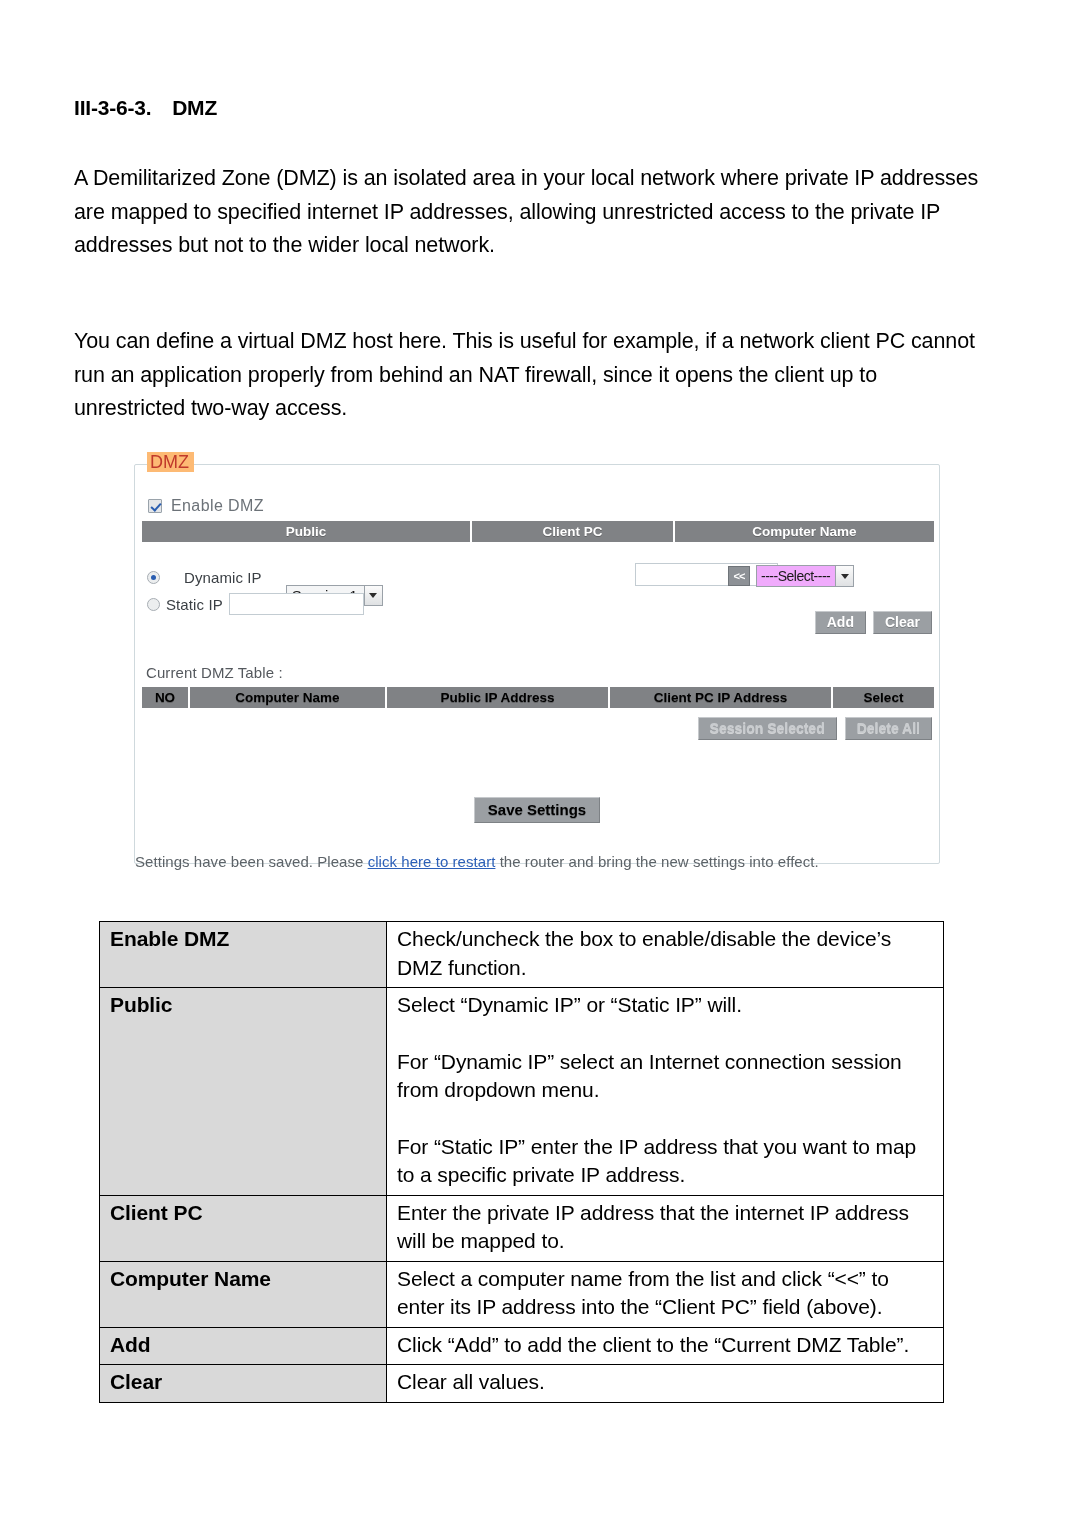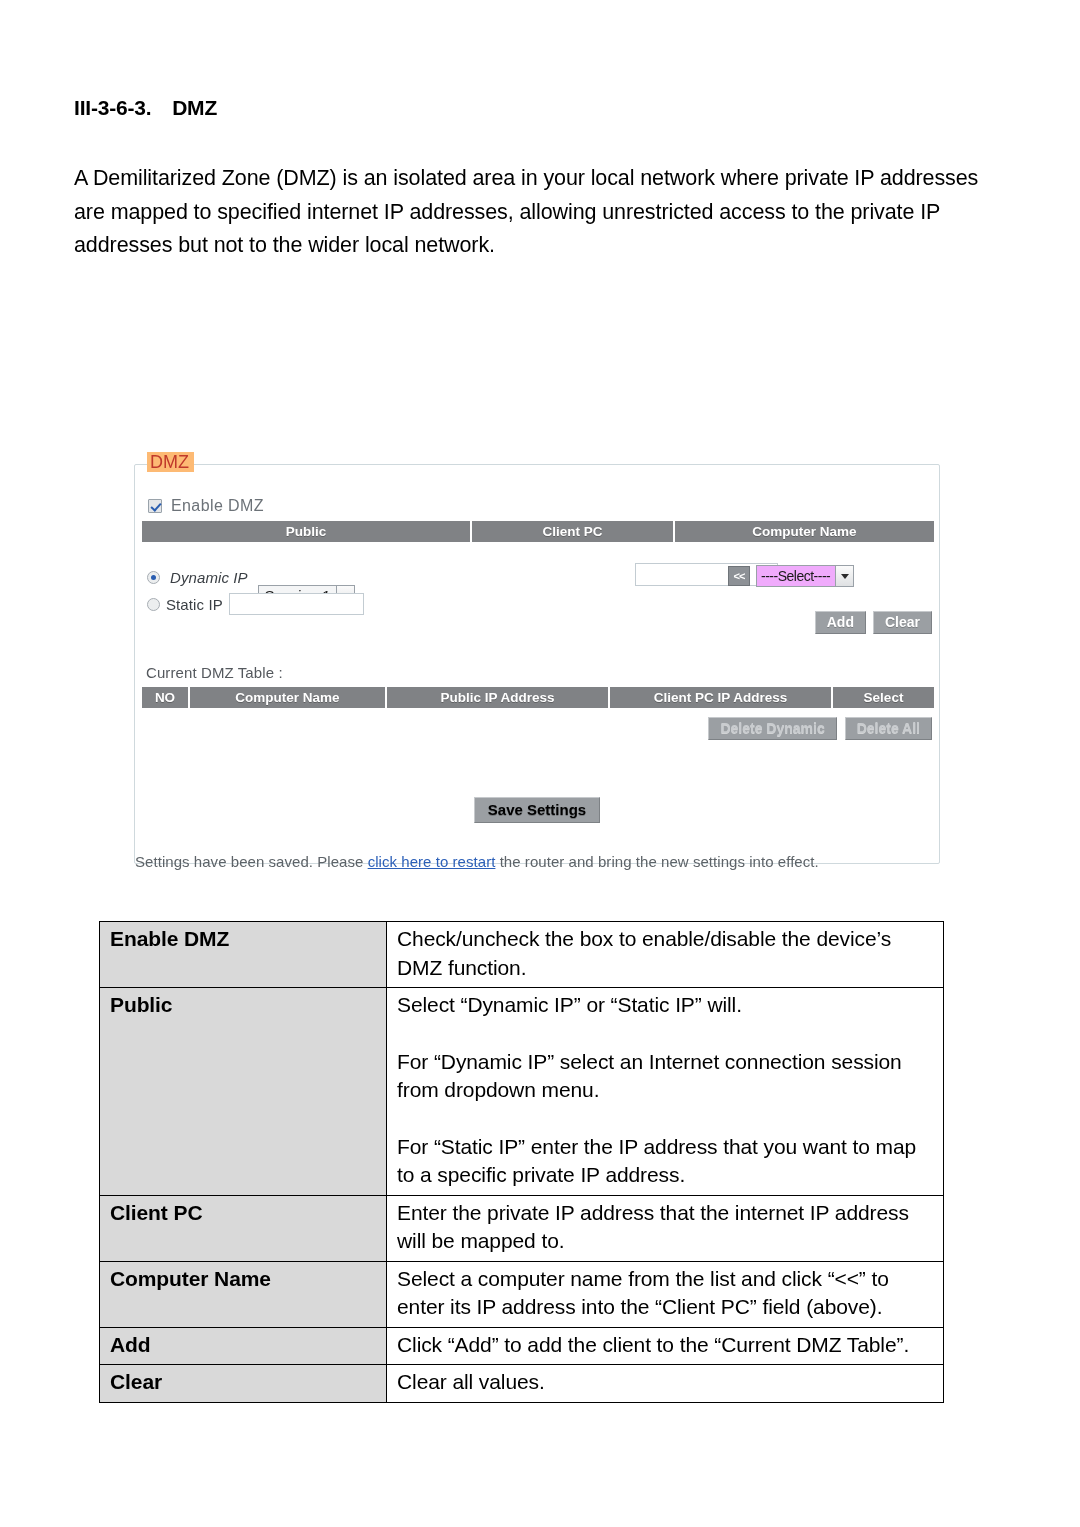--- a/index.html
+++ b/index.html
@@ -128,22 +128,21 @@
   .hc-client { width: 203px; }
   .hc-compname { width: 259px; }
 
   
   .pub-dyn {
     position: absolute;
     left: 12px;
     top: 84px;
     display: flex;
     align-items: center;
-    gap: 10px;
-    font-style: italic;
+    gap: 24px;
   }
   .pub-static {
     position: absolute;
     left: 12px;
     top: 128px;
     display: flex;
     align-items: center;
     gap: 6px;
   }
   .radio {
@@ -290,21 +289,21 @@
 
   .tbl-hdr {
     position: absolute;
     left: 7px;
     top: 222px;
     width: 792px;
     height: 34px;
     display: flex;
     font-size: 13.5px;
     font-weight: bold;
-    color: #ffffff;
+    color: #000000;
   }
   .tc-no { width: 48px; }
   .tc-cname { width: 197px; }
   .tc-pubip { width: 223px; }
   .tc-clip { width: 223px; }
   .tc-select { width: 101px; }
 
   .delete-row {
     position: absolute;
     right: 7px;
@@ -395,20 +394,21 @@
   }
 </style>
 </head>
 <body>
 
 <div class="page">
 
   <div class="heading">III-3-6-3. DMZ</div>
 
   <div class="para" id="para1">A Demilitarized Zone (DMZ) is an isolated area in your local network where private IP addresses are mapped to specified internet IP addresses, allowing unrestricted access to the private IP addresses but not to the wider local network.</div>
+  <div class="para" id="para2">You can define a virtual DMZ host here. This is useful for example, if a network client PC cannot run an application properly from behind an NAT firewall, since it opens the client up to unrestricted two-way access.</div>
 
   <div class="ui-panel">
 
     <div class="ui-legend">DMZ</div>
 
     <div class="enable-row">
       <span class="chk"></span>
       <span class="enable-label">Enable  DMZ</span>
     </div>
 
@@ -452,21 +452,21 @@
 
     <div class="tbl-hdr">
       <div class="hdr-cell tc-no">NO</div>
       <div class="hdr-cell tc-cname">Computer Name</div>
       <div class="hdr-cell tc-pubip">Public  IP Address</div>
       <div class="hdr-cell tc-clip">Client PC  IP Address</div>
       <div class="hdr-cell tc-select">Select</div>
     </div>
 
     <div class="delete-row">
-      <button class="gbtn disabled">Delete Dynamic</button>
+      <button class="gbtn disabled">Session Selected</button>
       <button class="gbtn disabled">Delete All</button>
     </div>
 
     <div class="save-row">
       <button class="btn-save">Save Settings</button>
     </div>
 
     <div class="status-line">
       <span>Settings have been saved. Please </span><a class="status-link">click here to restart</a><span> the router and bring the new settings into effect.</span>
     </div>

